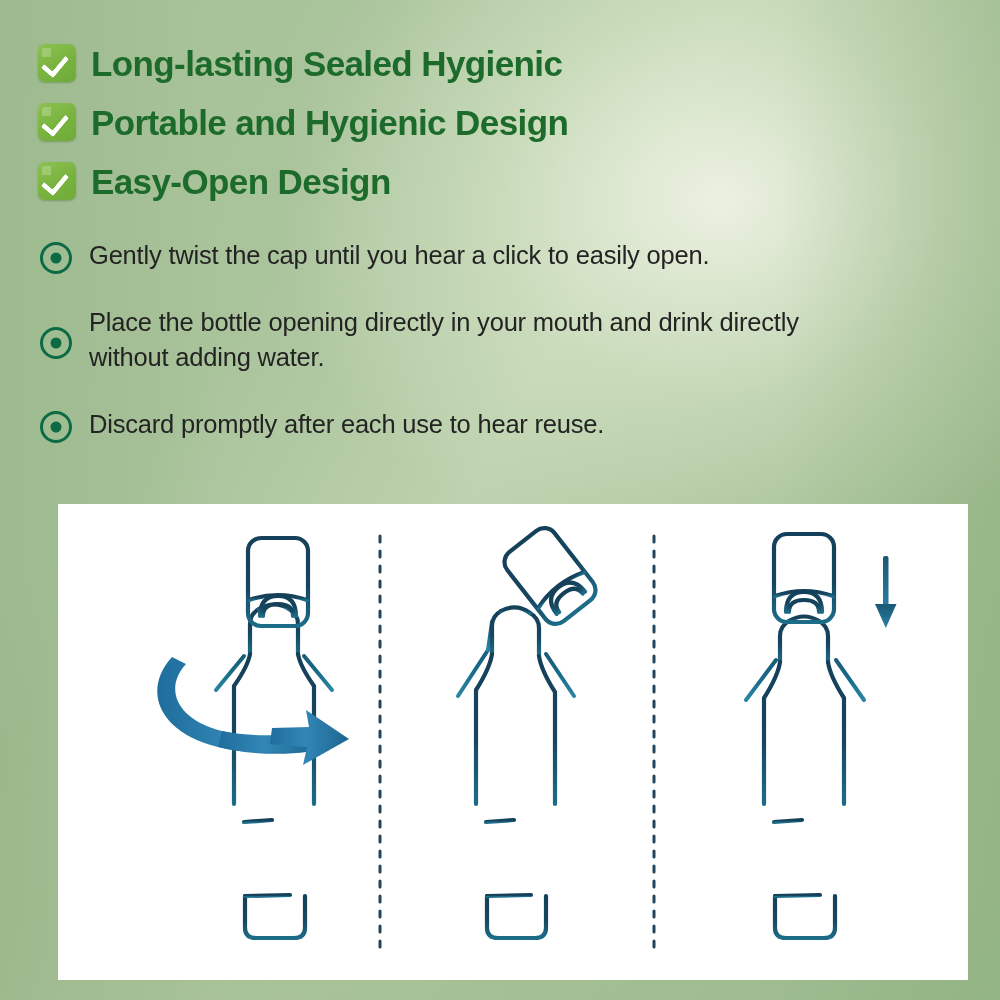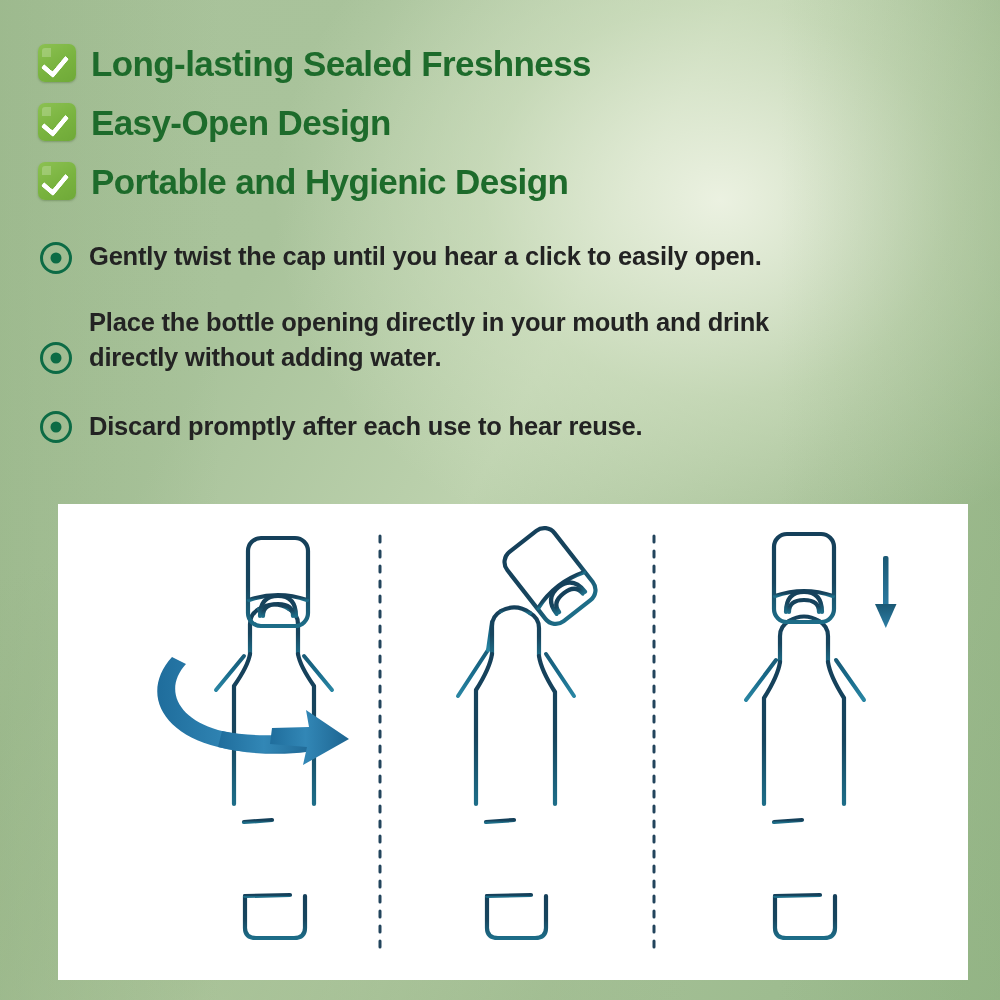--- a/index.html
+++ b/index.html
@@ -42,21 +42,21 @@
     border-radius:3px 0 0 0;background:rgba(255,255,255,0.22);
   }
   .head-text{
     color:#1d6b2b;font-size:35px;font-weight:bold;
     letter-spacing:-0.6px;line-height:1;white-space:nowrap;
     font-family:"Liberation Sans", sans-serif;
   }
 
   
   #bullets{position:absolute;left:40px;top:236px;width:800px;}
-  .bullet-row{display:flex;align-items:flex-end;margin-bottom:31px;font-weight:bold;}
+  .bullet-row{display:flex;align-items:center;margin-bottom:31px;}
   .bullet-dot{
     width:26px;height:26px;border-radius:50%;flex:none;
     border:3px solid #0c6b45;background:transparent;
     position:relative;margin-right:17px;margin-top:6px;
   }
   .bullet-dot::after{
     content:"";position:absolute;left:50%;top:50%;
     width:11px;height:11px;border-radius:50%;background:#0c6b45;
     transform:translate(-50%,-50%);
   }
@@ -76,31 +76,31 @@
 </head>
 <body>
 
 <div id="bg"></div>
 <div id="bg-vignette"></div>
 
 <div id="headings">
 
   <div class="head-row">
     <span class="check-box"></span>
-    <span class="head-text">Long-lasting Sealed Freshness</span>
+    <span class="head-text">Long-lasting Sealed Hygienic</span>
+  </div>
+
+  <div class="head-row">
+    <span class="check-box"></span>
+    <span class="head-text">Portable and Hygienic Design</span>
   </div>
 
   <div class="head-row">
     <span class="check-box"></span>
     <span class="head-text">Easy-Open Design</span>
-  </div>
-
-  <div class="head-row">
-    <span class="check-box"></span>
-    <span class="head-text">Portable and Hygienic Design</span>
   </div>
 
 </div>
 
 <div id="bullets">
 
   <div class="bullet-row">
     <span class="bullet-dot"></span>
     <span class="bullet-text">Gently twist the cap until you hear a click to easily open.</span>
   </div>

